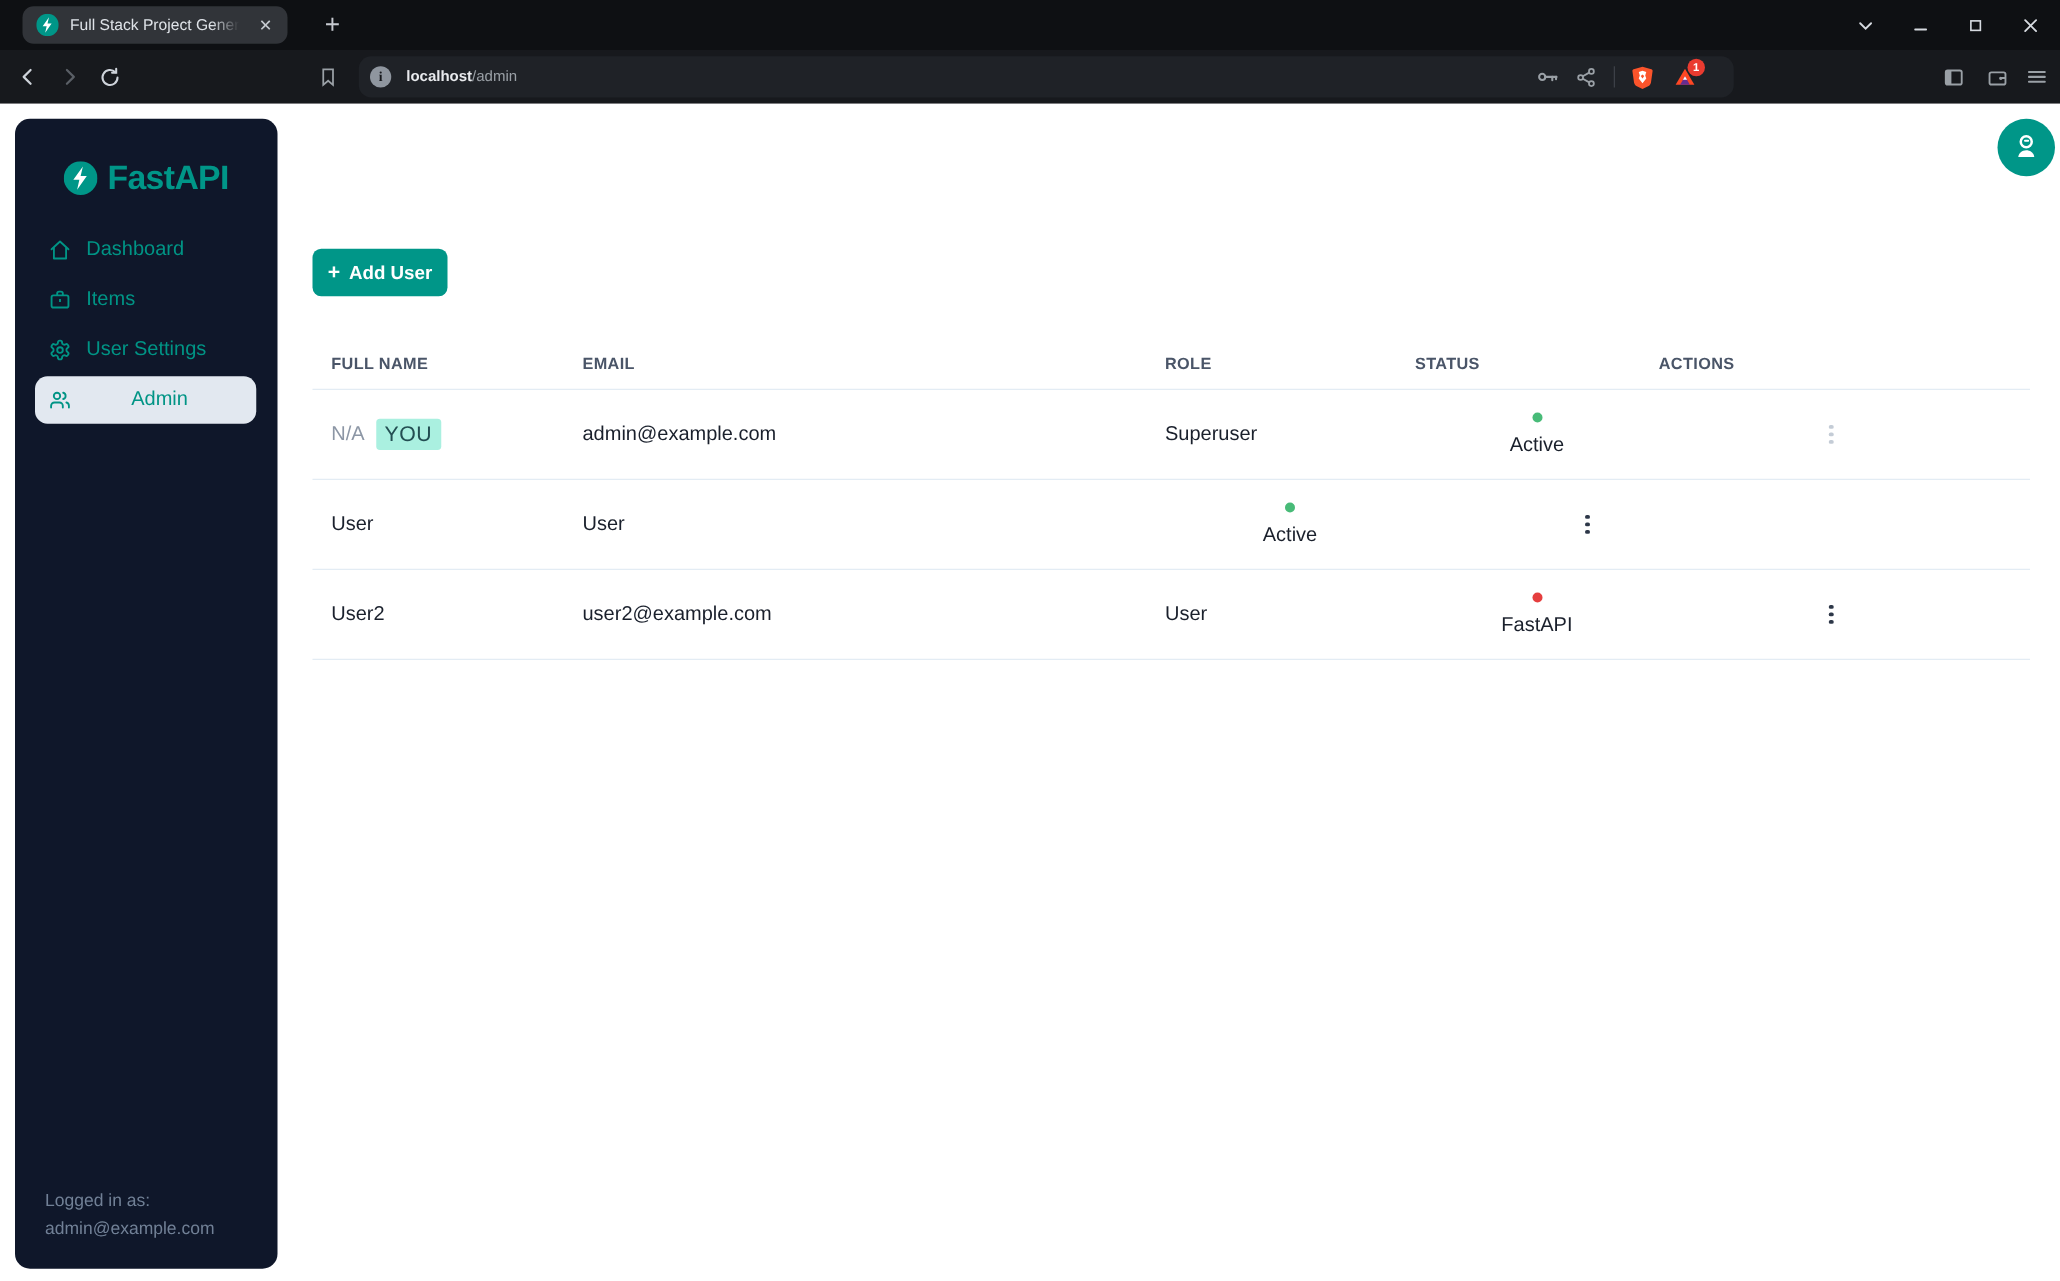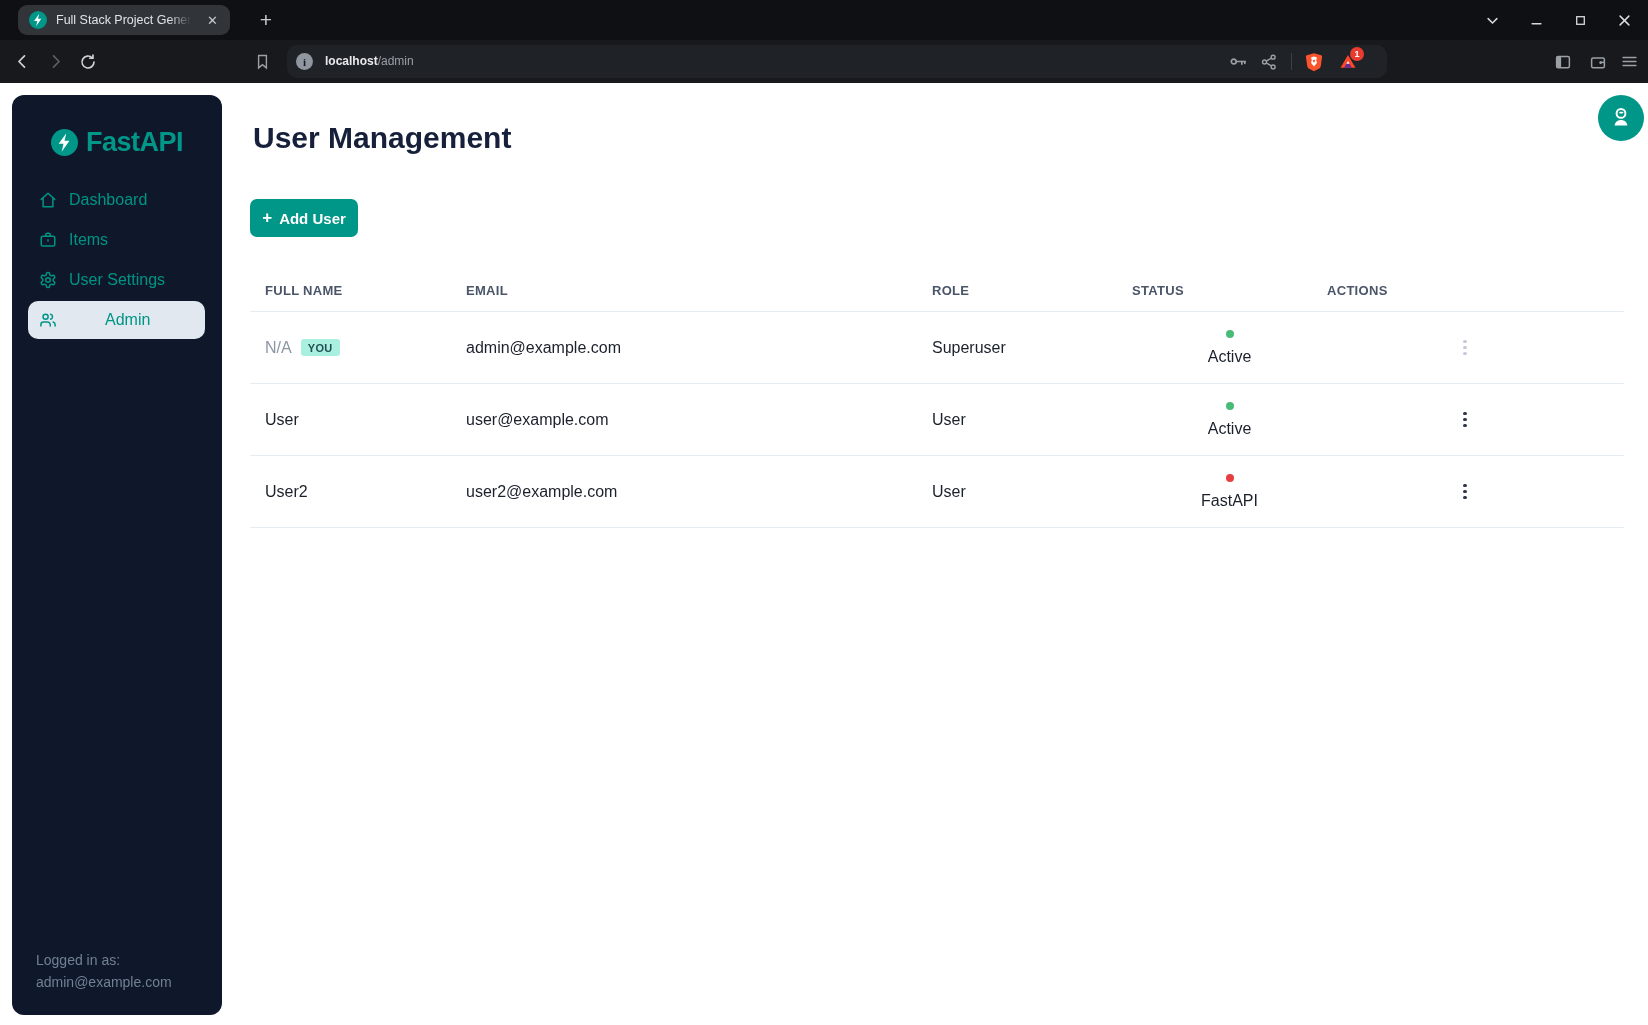--- a/index.html
+++ b/index.html
@@ -64,21 +64,21 @@
   .avatar-btn { position:absolute; left:1598px; top:12px; width:46px; height:46px; border-radius:50%;
          background:#009688; border:none; display:flex; align-items:center; justify-content:center; cursor:pointer; }
 
   .table { position:absolute; left:250px; top:172px; width:1374px; }
   .trow { display:grid; grid-template-columns:201px 466px 200px 195px 1fr; padding-left:15px; align-items:center; }
   .thead { height:57px; align-items:end; padding-bottom:13px; border-bottom:1px solid #e3ecf4; }
   .th { font-size:13px; font-weight:700; color:#4a5568; letter-spacing:0.3px; }
   .tr { height:72px; border-bottom:1px solid #e3ecf4; font-size:16px; color:#1a202c; }
   .name-cell { display:flex; align-items:center; gap:9px; }
   .muted-name { color:#8c96a5; }
-  .you-badge { background:#aaf0e0; color:#234e52; font-size:11px; font-weight:700; letter-spacing:0.4px;
+  .you-badge { background:#aaf0e0; color:#234e52; font-size:17px; font-weight:400; letter-spacing:0.4px;
          padding:2.5px 7px; border-radius:3px; }
   .status-cell { display:flex; align-items:center; gap:10px;flex-direction:column; }
   .dot { width:8px; height:8px; border-radius:50%; }
   .dot.green { background:#48bb78; }
   .dot.red { background:#e53e3e; }
   .actions-cell { display:flex; }
   .kebab { margin-left:126px; width:24px; height:28px; border:none; background:transparent; cursor:pointer;
          display:flex; flex-direction:column; align-items:center; justify-content:center; gap:2.5px; }
   .kebab i { width:3.5px; height:3.5px; border-radius:50%; background:#2d3748; }
   .kebab.disabled i { background:#c4ccd6; }
@@ -261,21 +261,20 @@
         <span>Admin</span>
       </div>
     </div>
 
     <div class="side-footer">
       <div>Logged in as:</div>
       <div>admin@example.com</div>
     </div>
   </div>
 
-  <h1 class="page-title">User Management</h1>
 
   <button class="add-user-btn">
     <span class="plus-glyph">+</span>
     <span>Add User</span>
   </button>
 
   <button class="avatar-btn">
     <span>
       <svg viewBox="0 0 24 24" width="24" height="24">
           <circle cx="12" cy="8.4" r="4.4" fill="none" stroke="#fff" stroke-width="2"></circle>
@@ -311,21 +310,20 @@
             <i></i>
             <i></i>
           </button>
         </span>
     </div>
 
     <div class="trow tr">
       <span class="name-cell">
           <span>User</span>
         </span>
-      <span>user@example.com</span>
       <span>User</span>
       <span class="status-cell">
           <span class="dot green"></span>
           <span>Active</span>
         </span>
       <span class="actions-cell">
           <button class="kebab">
             <i></i>
             <i></i>
             <i></i>

